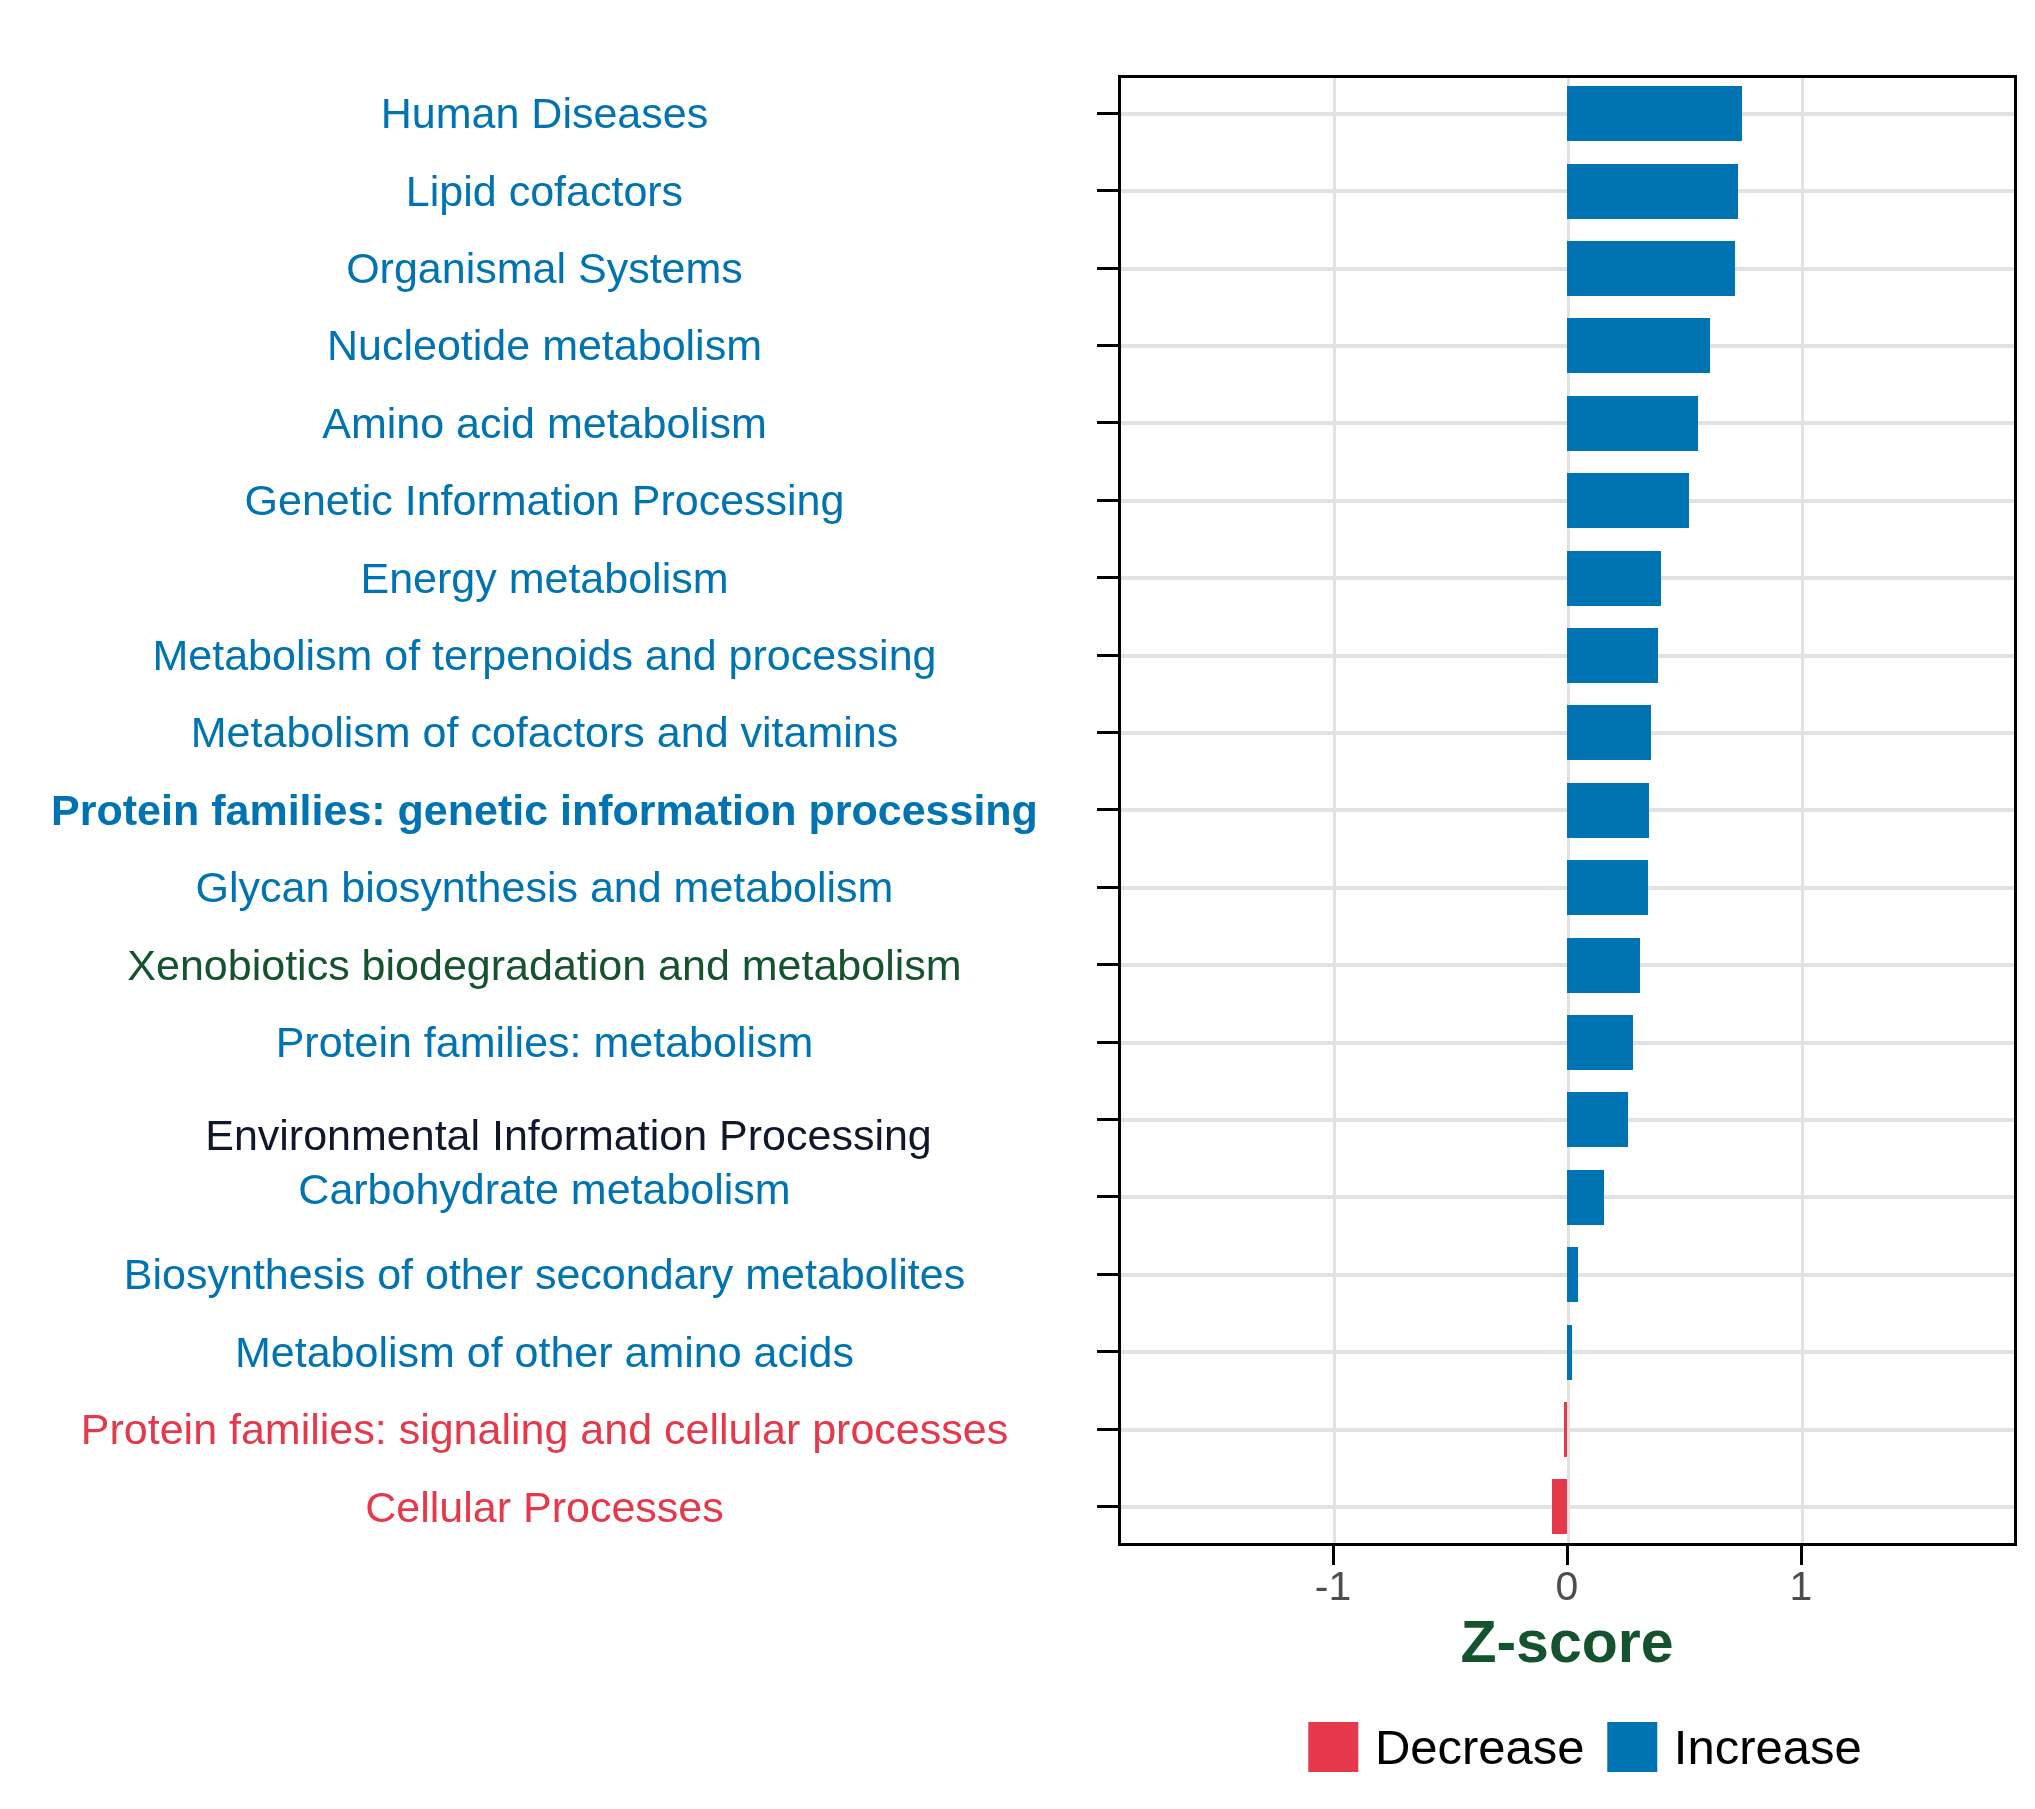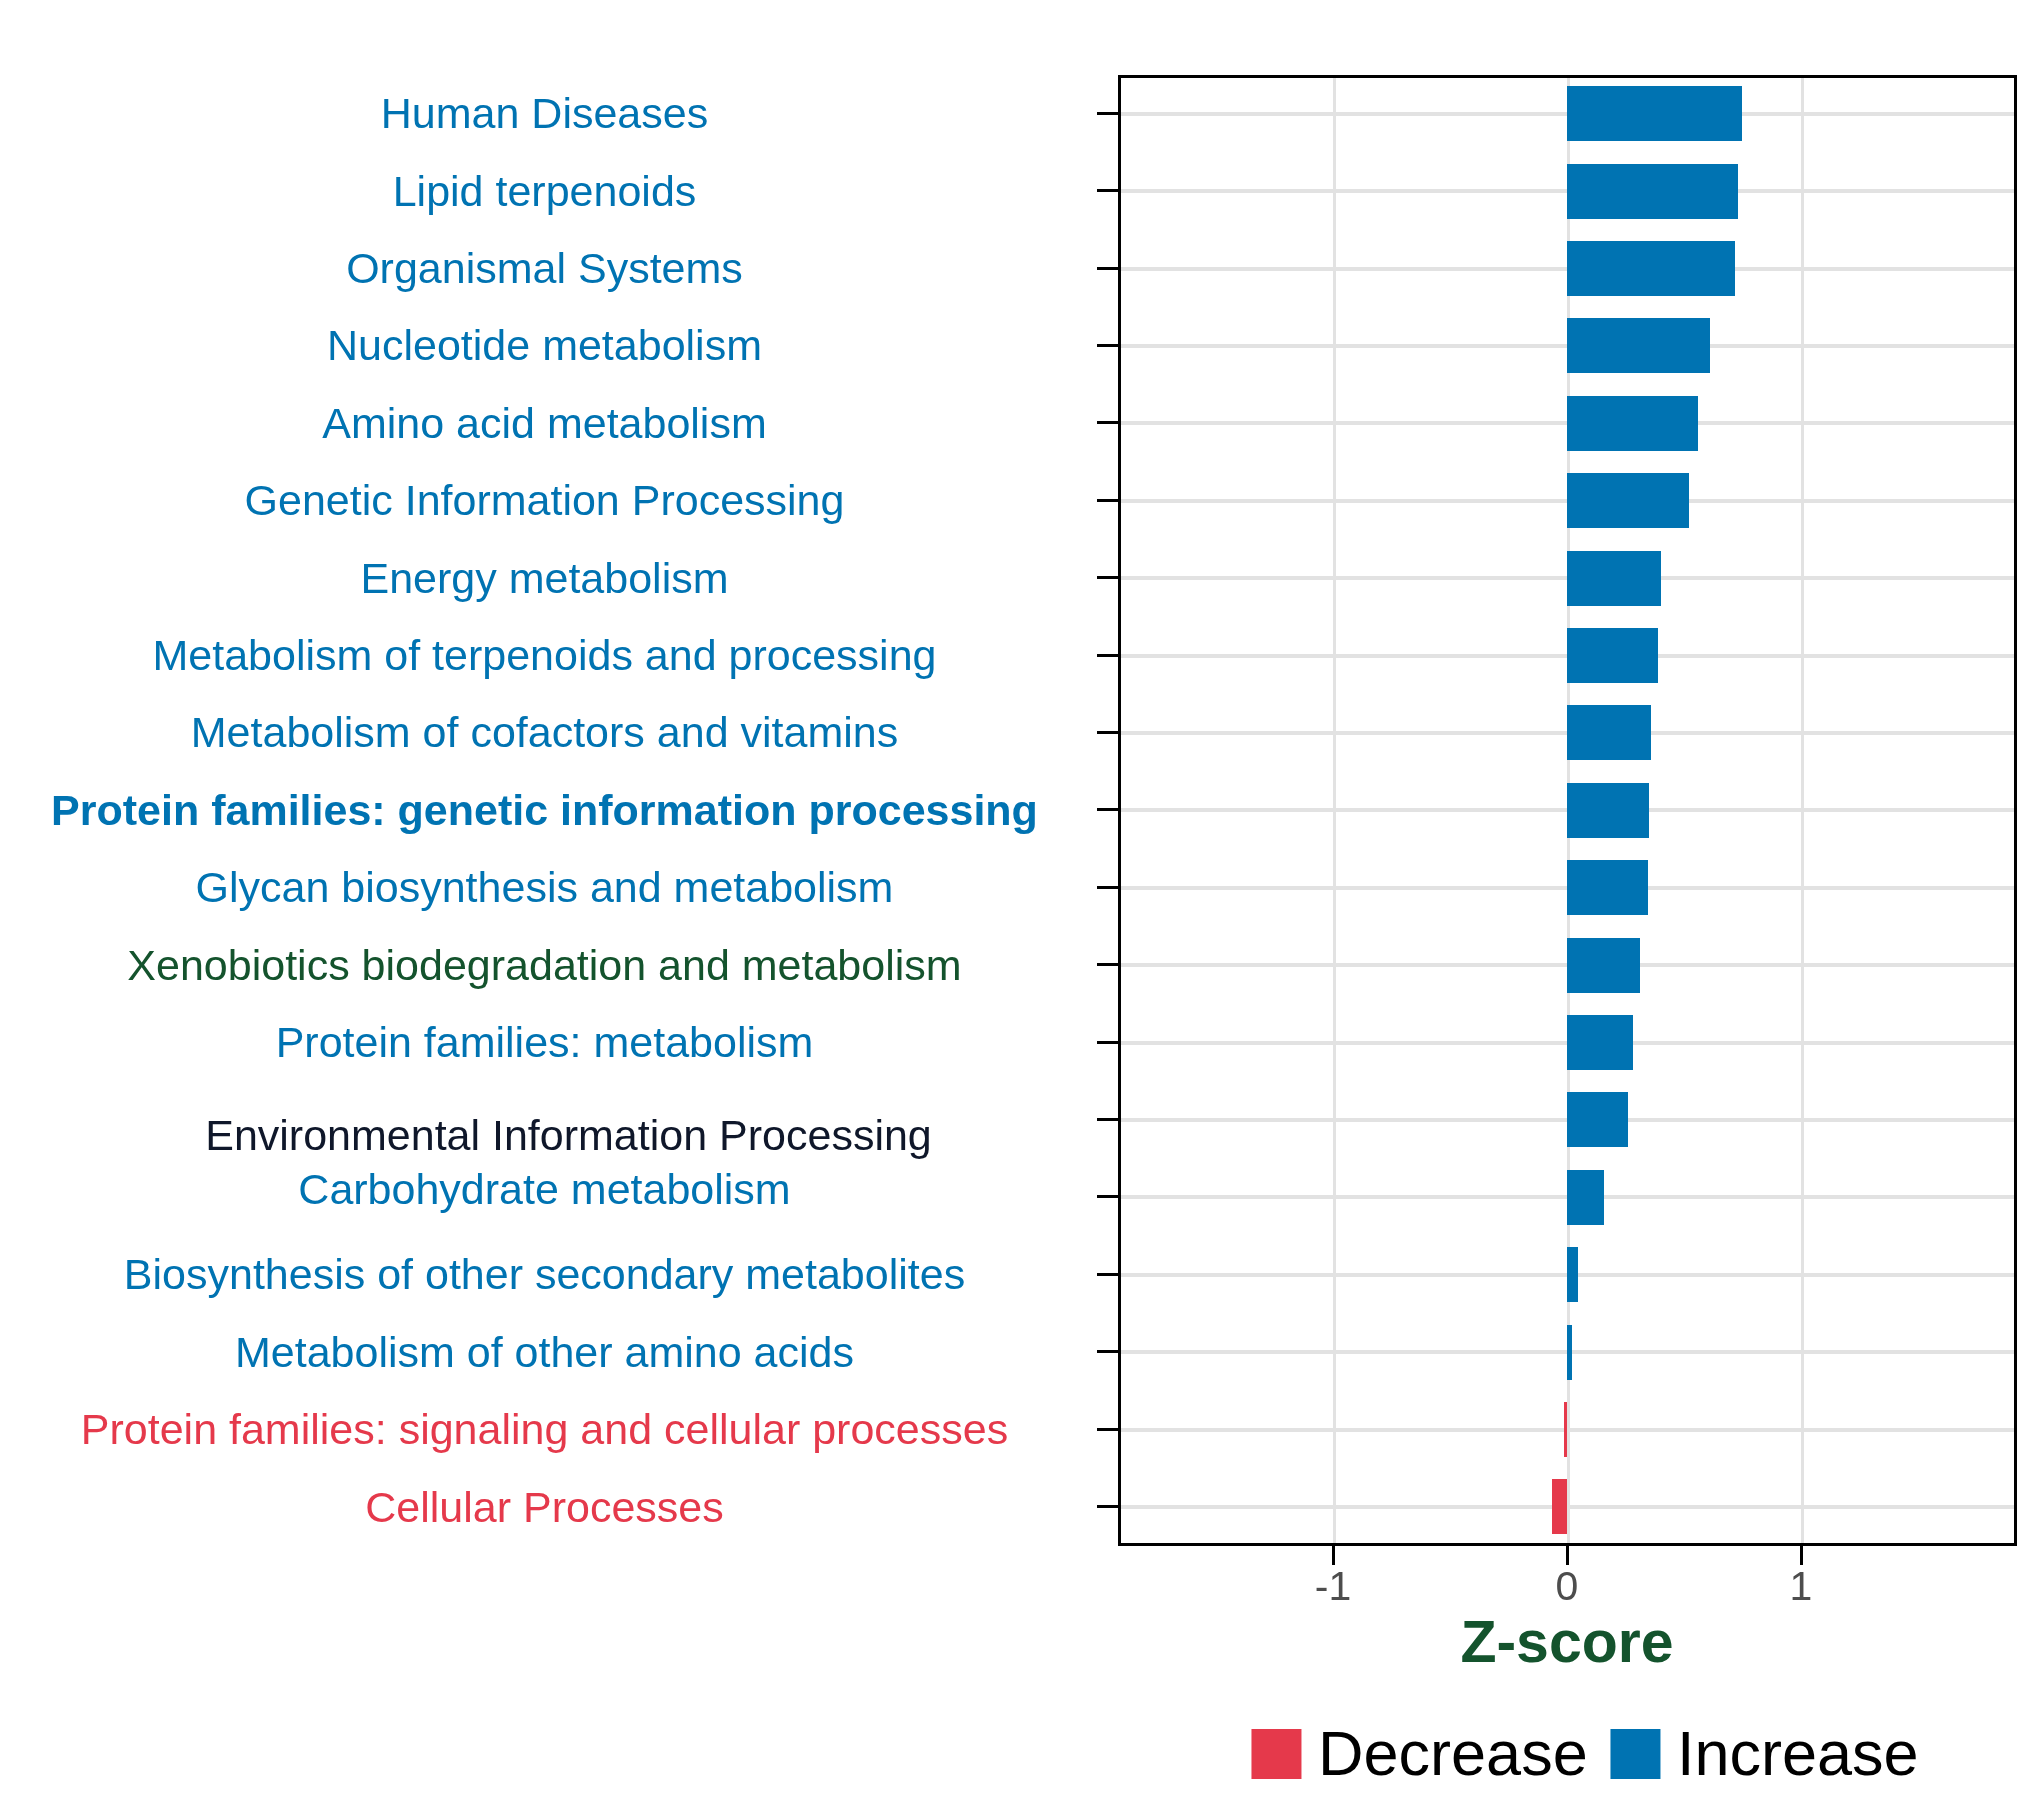--- a/index.html
+++ b/index.html
@@ -72,33 +72,33 @@
   .legend-item {
     display: flex;
     align-items: center;
     gap: 16.6px;
   }
   .legend-swatch {
     width: 50px;
     height: 50px;
   }
   .legend-label {
-    font-size: 63px;
+    font-size: 49px;
     color: #000000;
     line-height: 1;
     white-space: nowrap;
   }
 </style>
 </head>
 <body>
 
 <div class="figure">
   <div id="cat-labels">
       <div class="cat-label" style="left: 0px; width: 1089px; top: 92px; color: rgb(0, 115, 178);">Human Diseases</div>
-      <div class="cat-label" style="left: 0px; width: 1089px; top: 170px; color: rgb(0, 115, 178);">Lipid terpenoids</div>
+      <div class="cat-label" style="left: 0px; width: 1089px; top: 170px; color: rgb(0, 115, 178);">Lipid cofactors</div>
       <div class="cat-label" style="left: 0px; width: 1089px; top: 247px; color: rgb(0, 115, 178);">Organismal Systems</div>
       <div class="cat-label" style="left: 0px; width: 1089px; top: 324px; color: rgb(0, 115, 178);">Nucleotide metabolism</div>
       <div class="cat-label" style="left: 0px; width: 1089px; top: 402px; color: rgb(0, 115, 178);">Amino acid metabolism</div>
       <div class="cat-label" style="left: 0px; width: 1089px; top: 479px; color: rgb(0, 115, 178);">Genetic Information Processing</div>
       <div class="cat-label" style="left: 0px; width: 1089px; top: 557px; color: rgb(0, 115, 178);">Energy metabolism</div>
       <div class="cat-label" style="left: 0px; width: 1089px; top: 634px; color: rgb(0, 115, 178);">Metabolism of terpenoids and processing</div>
       <div class="cat-label" style="left: 0px; width: 1089px; top: 711px; color: rgb(0, 115, 178);">Metabolism of cofactors and vitamins</div>
       <div class="cat-label" style="left: 0px; width: 1089px; top: 789px; color: rgb(0, 115, 178); font-weight: bold;">Protein families: genetic information processing</div>
       <div class="cat-label" style="left: 0px; width: 1089px; top: 866px; color: rgb(0, 115, 178);">Glycan biosynthesis and metabolism</div>
       <div class="cat-label" style="left: 0px; width: 1089px; top: 944px; color: #14532d;">Xenobiotics biodegradation and metabolism</div>

